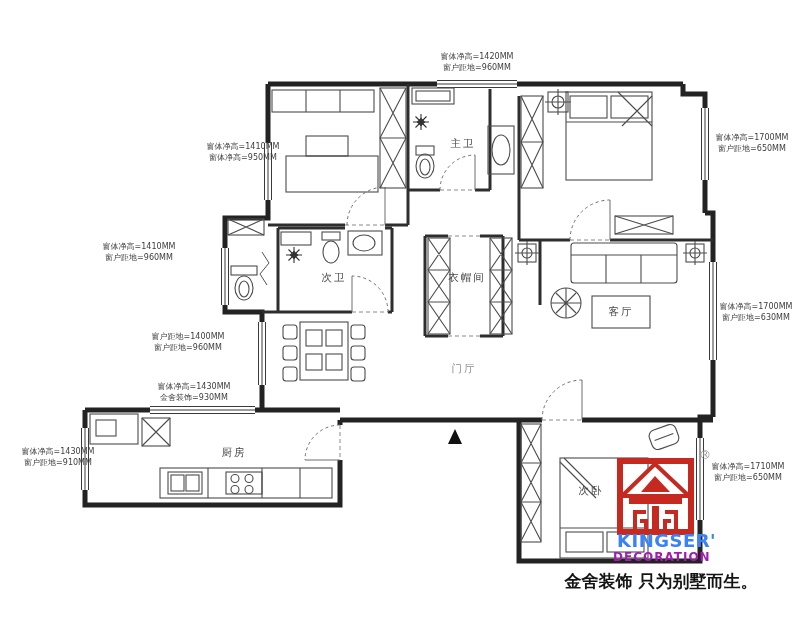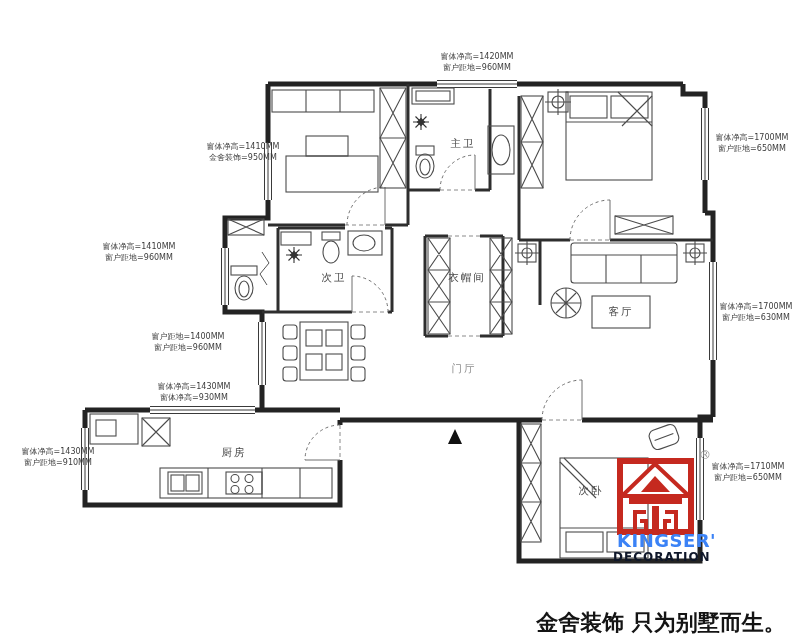--- a/index.html
+++ b/index.html
@@ -8,24 +8,24 @@
   svg{position:absolute;left:0;top:0;}
   .ann{position:absolute;width:120px;margin-left:-60px;text-align:center;
        font-size:8px;line-height:1.35;color:#3c3c3c;letter-spacing:0;}
   .room{position:absolute;width:90px;margin-left:-45px;text-align:center;
         font-size:10.5px;color:#474747;letter-spacing:2px;}
   .room.light{color:#8d8d8d;}
   .reg{position:absolute;left:699px;top:448px;font-size:12px;color:#8f8f8f;}
   .logo-kingser{position:absolute;left:617px;top:530px;width:78px;text-align:left;
         font-size:18px;font-weight:bold;color:#3b82f6;letter-spacing:0.5px;}
   .logo-deco{position:absolute;left:613px;top:550px;width:86px;text-align:center;
-        font-size:12px;font-weight:bold;color:#0f172a;letter-spacing:1px;}
+        font-size:12px;font-weight:bold;color:#a21caf;letter-spacing:1px;}
   .brand-cn{position:absolute;left:528px;top:570px;width:266px;text-align:center;
-        font-family:"DejaVu Serif","Liberation Serif",serif;font-size:22px;font-weight:bold;
-        color:#141414;white-space:nowrap;margin-top:38px;}
+        font-family:"DejaVu Serif","Liberation Serif",serif;font-size:17px;font-weight:bold;
+        color:#141414;white-space:nowrap;}
   .brand-en1{position:absolute;left:528px;top:603px;width:266px;text-align:center;
         font-size:9.5px;font-weight:bold;color:#aeaeae;letter-spacing:0.5px;}
   .brand-en2{position:absolute;left:528px;top:615px;width:266px;text-align:center;
         font-size:14.5px;font-weight:bold;color:#b4b4b4;letter-spacing:1.5px;}
 </style>
 </head>
 <body>
 
 <div class="canvas">
 
@@ -258,33 +258,33 @@
     <path d="M665,512 H676 V533 H665 V521 H671" fill="none" stroke="#c5291f" stroke-width="4"></path>
   </g>
 </svg>
 
   <div class="ann" style="left:477px;top:52px">
     <div>窗体净高=1420MM</div>
     <div>窗户距地=960MM</div>
   </div>
   <div class="ann" style="left:243px;top:142px">
     <div>窗体净高=1410MM</div>
-    <div>金舍装饰=950MM</div>
+    <div>窗体净高=950MM</div>
   </div>
   <div class="ann" style="left:139px;top:242px">
     <div>窗体净高=1410MM</div>
     <div>窗户距地=960MM</div>
   </div>
   <div class="ann" style="left:188px;top:332px">
     <div>窗户距地=1400MM</div>
     <div>窗户距地=960MM</div>
   </div>
   <div class="ann" style="left:194px;top:382px">
     <div>窗体净高=1430MM</div>
-    <div>窗体净高=930MM</div>
+    <div>金舍装饰=930MM</div>
   </div>
   <div class="ann" style="left:58px;top:447px">
     <div>窗体净高=1430MM</div>
     <div>窗户距地=910MM</div>
   </div>
   <div class="ann" style="left:752px;top:133px">
     <div>窗体净高=1700MM</div>
     <div>窗户距地=650MM</div>
   </div>
   <div class="ann" style="left:756px;top:302px">

